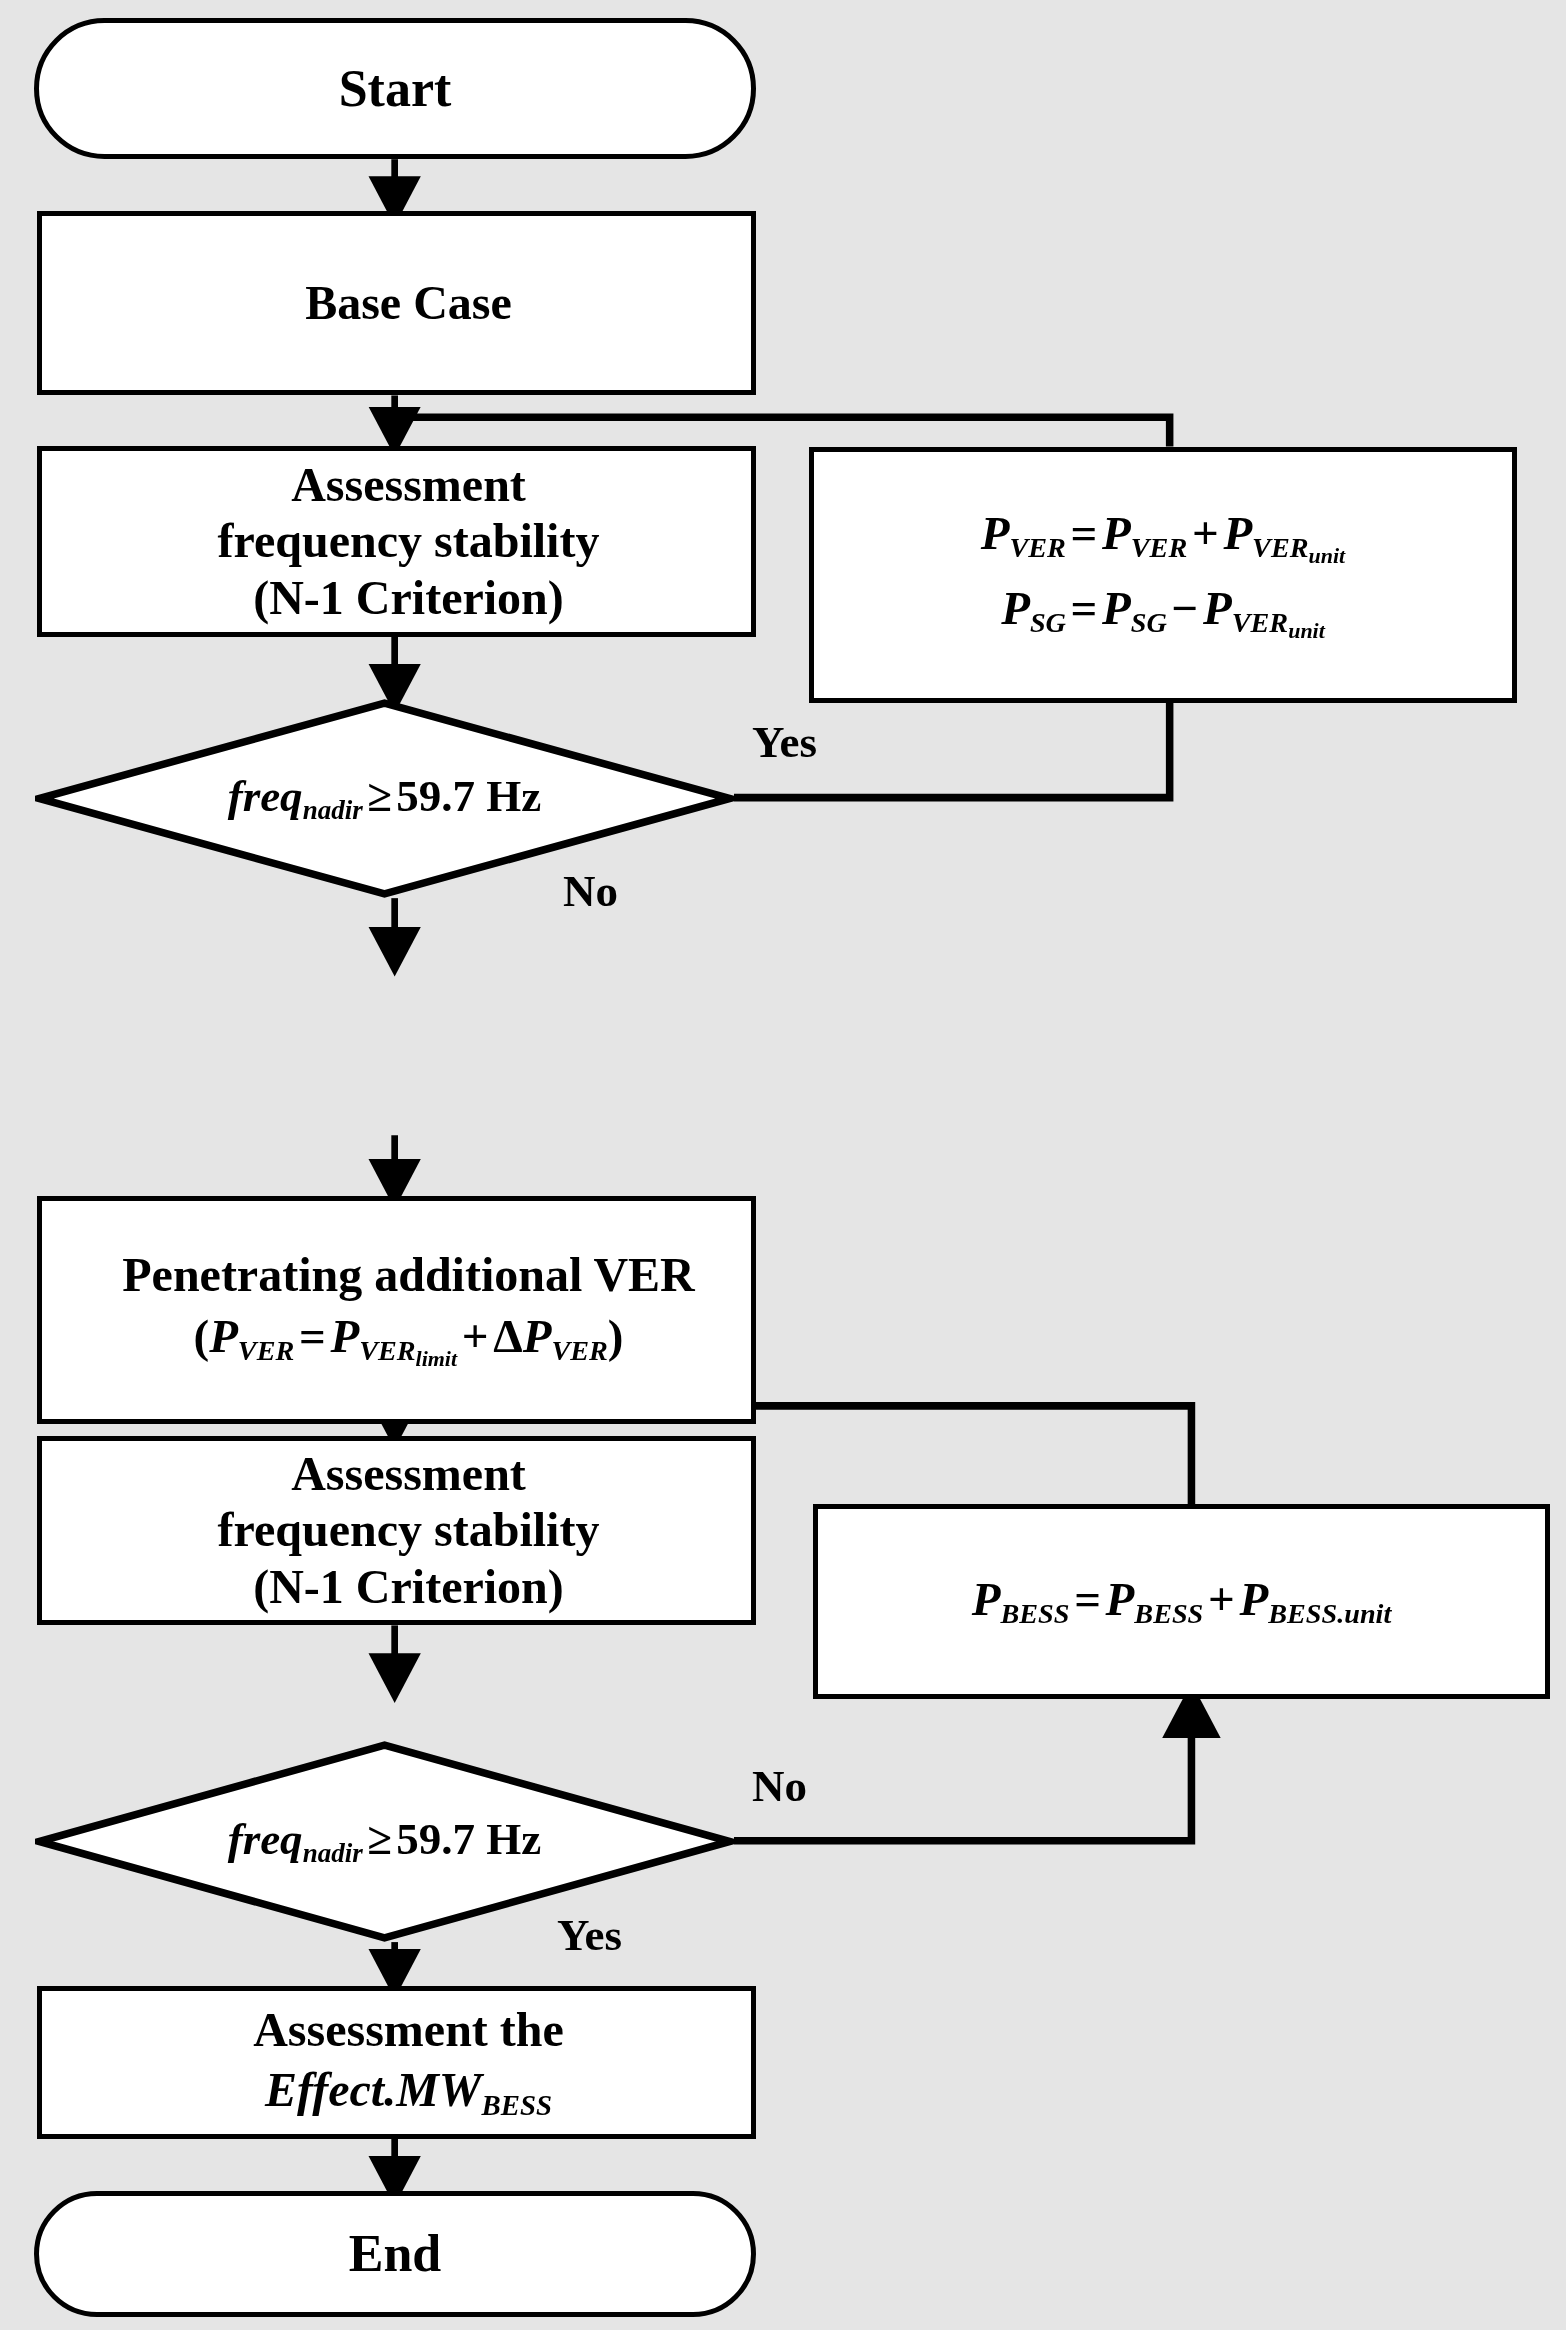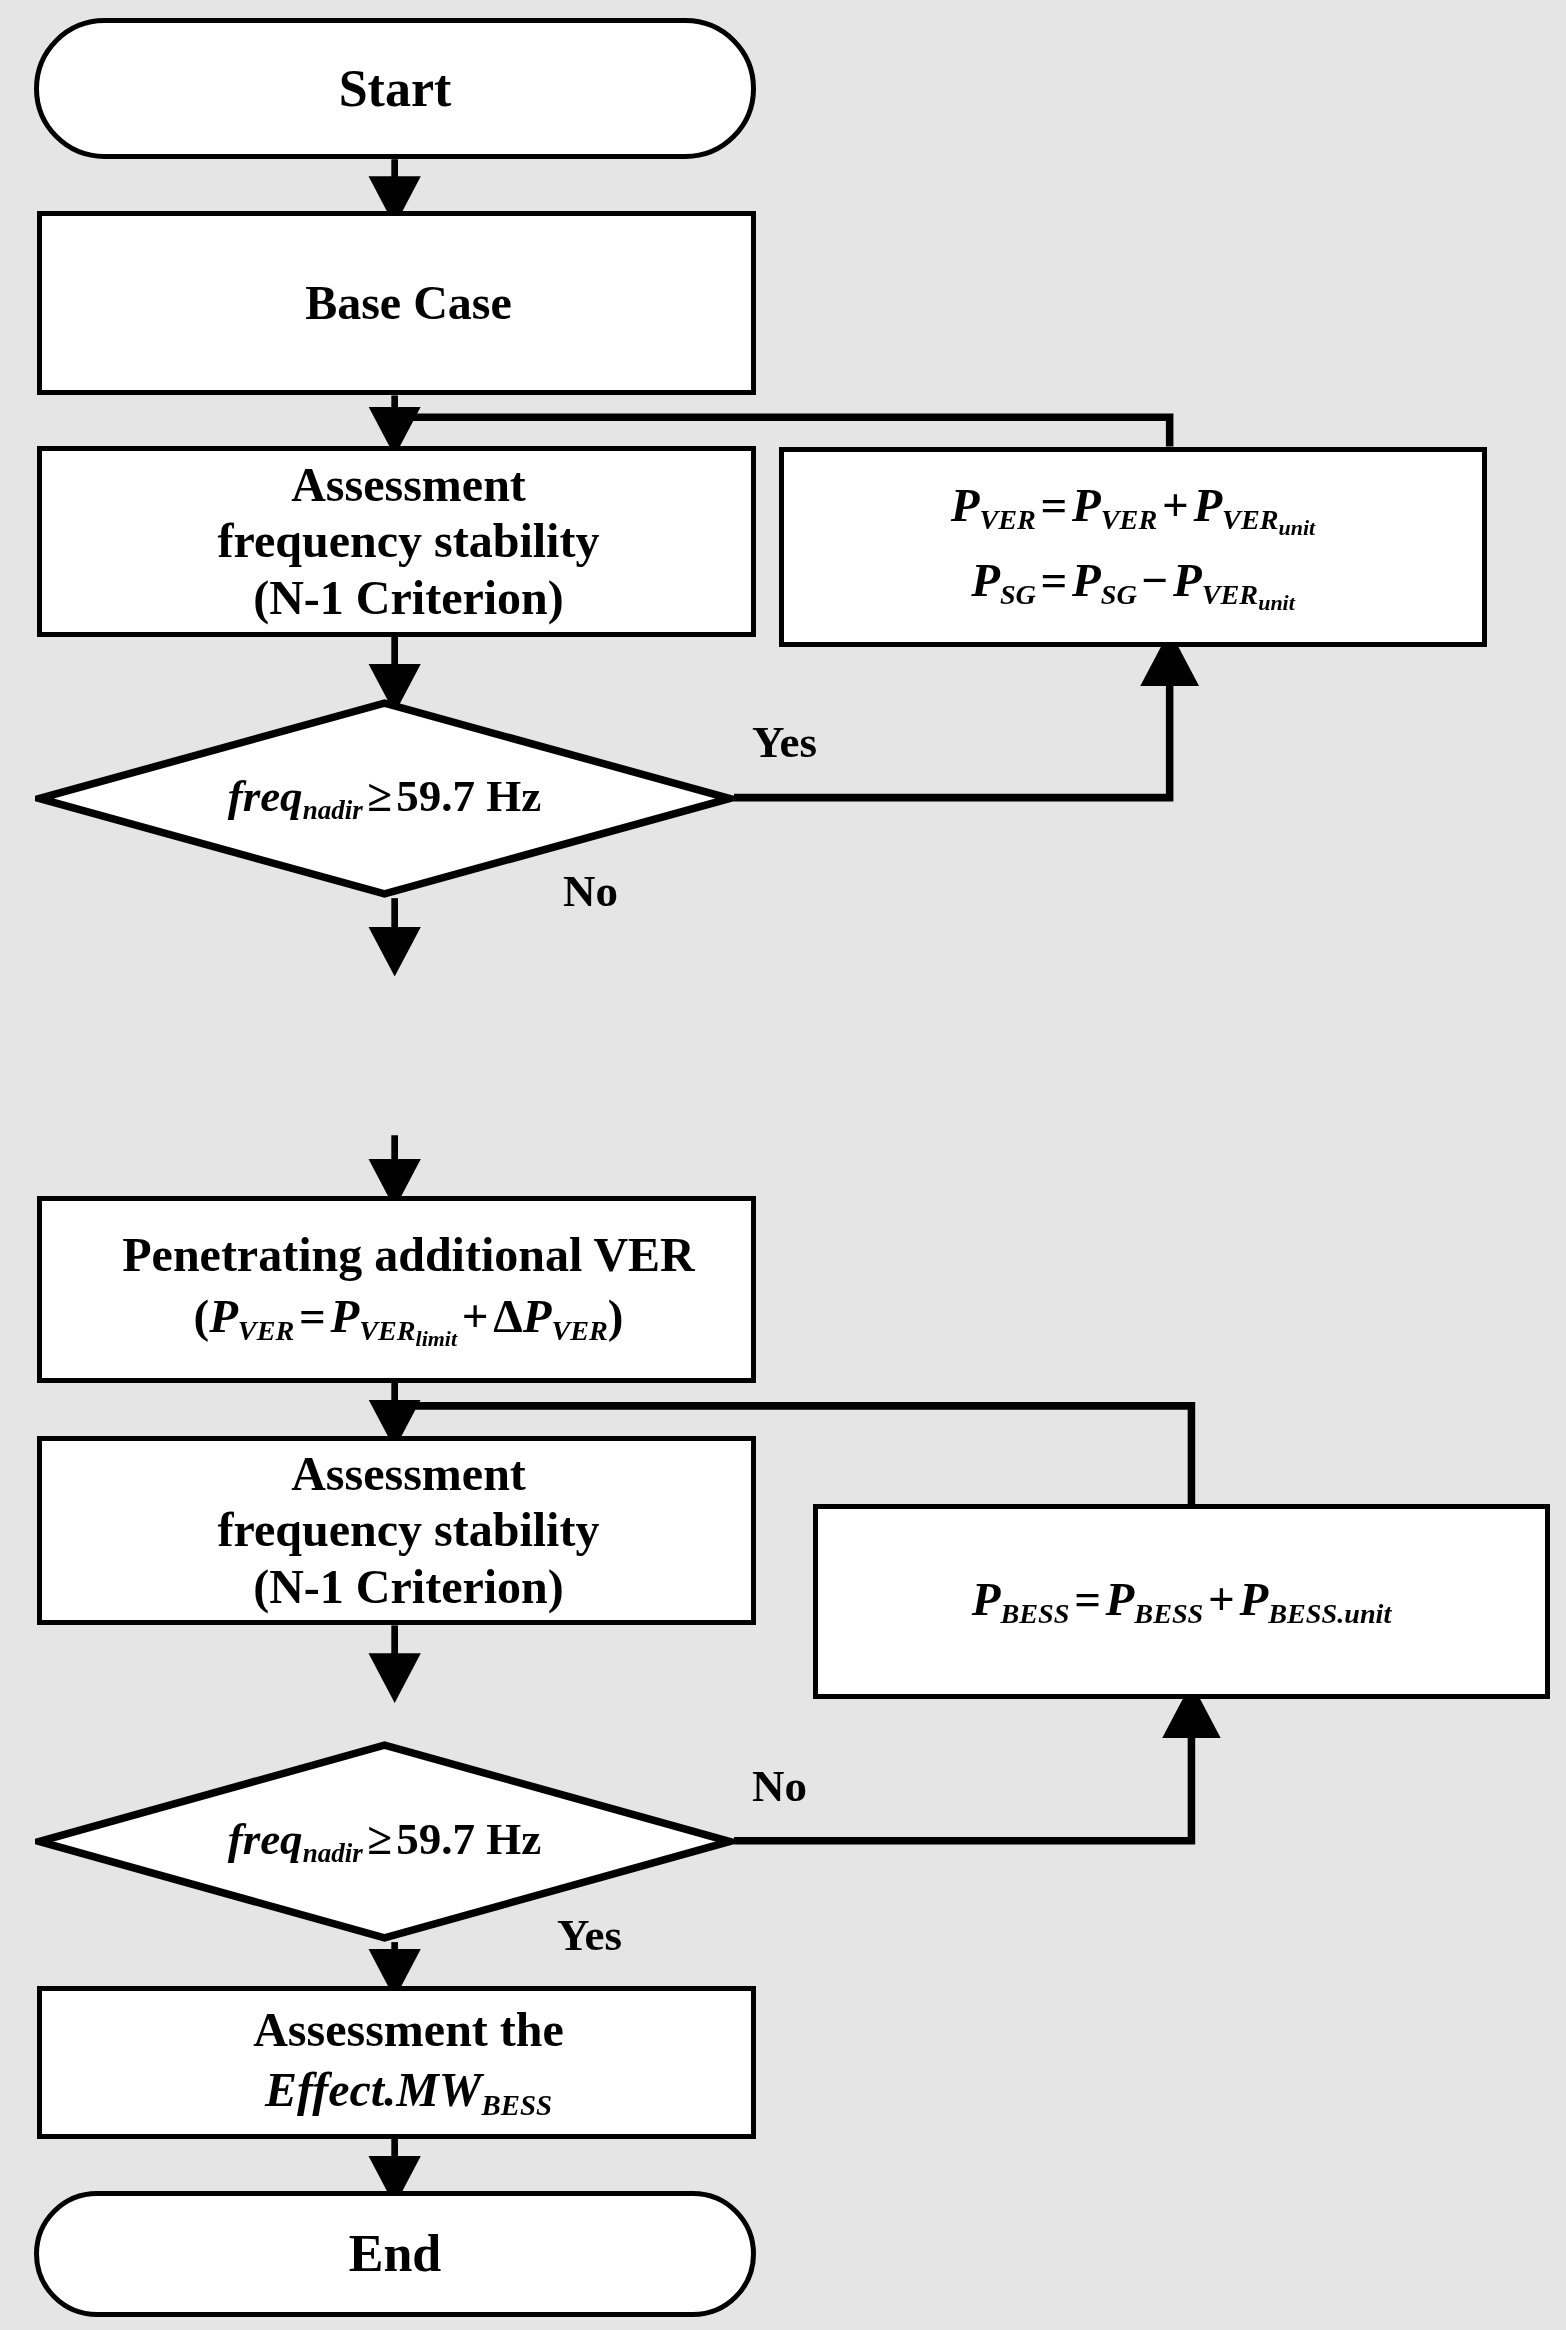--- a/index.html
+++ b/index.html
@@ -142,21 +142,21 @@
   </div>
 
   <div class="node process" style="left:37px; top:446px; width:719px; height:191px;">
     <div class="lines">
       <div>Assessment</div>
       <div>frequency stability</div>
       <div>(N-1 Criterion)</div>
     </div>
   </div>
 
-  <div class="node mathbox" style="left:779px; top:447px; width:708px; height:200px;">
+  <div class="node mathbox" style="left:809px; top:447px; width:708px; height:256px;">
     <div style="width:100%;">
       <div class="mrow" style="margin-bottom:11.7px;">
         <span class="mi mb">P</span><sub class="sb">VER</sub><span class="op">=</span><span class="mi mb">P</span><sub class="sb">VER</sub><span class="op">+</span><span class="mi mb">P</span><sub class="sb"><span>VER</span><sub class="sb2">unit</sub></sub>
       </div>
       <div class="mrow">
         <span class="mi mb">P</span><sub class="sb">SG</sub><span class="op">=</span><span class="mi mb">P</span><sub class="sb">SG</sub><span class="op">−</span><span class="mi mb">P</span><sub class="sb"><span>VER</span><sub class="sb2">unit</sub></sub>
       </div>
     </div>
   </div>
 
@@ -171,21 +171,21 @@
 
   <div class="edge-label" style="left:752px; top:716px;">
     <span>Yes</span>
   </div>
 
   <div class="edge-label" style="left:563px; top:865px;">
     <span>No</span>
   </div>
 
 
-  <div class="node process" style="left:37px; top:1196px; width:719px; height:187px;">
+  <div class="node process" style="left:37px; top:1196px; width:719px; height:228px;">
     <div class="lines">
       <div>Penetrating additional VER</div>
       <div class="mrow" style="font-size:47px; margin-top:5px;">
         <span class="upr mb">(</span><span class="mi mb">P</span><sub class="sb">VER</sub><span class="op">=</span><span class="mi mb">P</span><sub class="sb"><span>VER</span><sub class="sb2">limit</sub></sub><span class="op">+</span><span class="upr mb">Δ</span><span class="mi mb">P</span><sub class="sb">VER</sub><span class="upr mb">)</span>
       </div>
     </div>
   </div>
 
   <div class="node process" style="left:37px; top:1436px; width:719px; height:189px;">
     <div class="lines">

